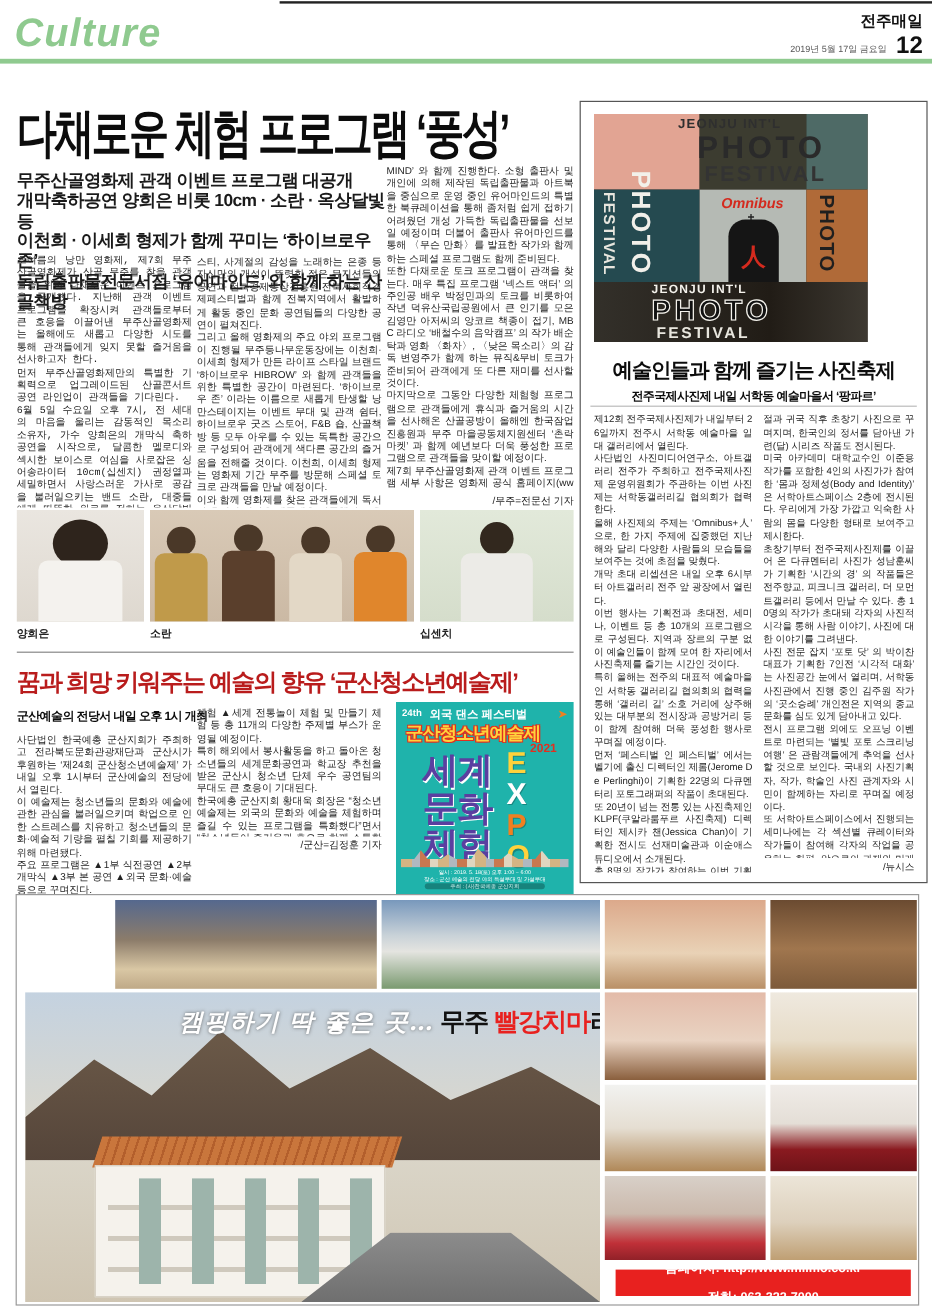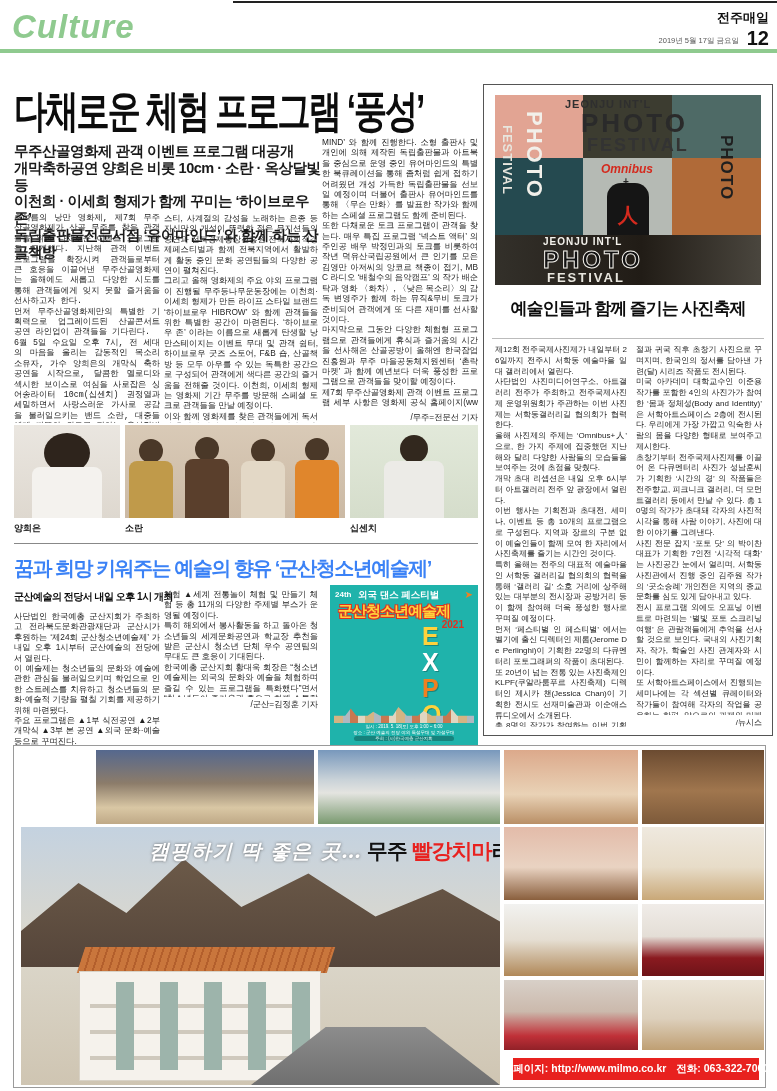--- a/index.html
+++ b/index.html
@@ -12,21 +12,21 @@
   .paper{font-weight:700;font-size:13px;color:#111;}
   .date{font-size:7.5px;color:#555;}
   .pagenum{font-weight:700;font-size:20px;color:#111;text-align:center;}
   .h1{font-weight:700;font-size:44px;letter-spacing:-3px;white-space:nowrap;
       transform:scaleX(0.76);transform-origin:left top;color:#0c0c0c;}
   .deck{font-weight:700;font-size:14.5px;line-height:16.8px;color:#1a1a1a;letter-spacing:-0.5px;white-space:pre-line;}
   .body-txt{font-size:8.3px;line-height:10.4px;text-align:justify;word-break:break-all;
             white-space:pre-line;color:#222;overflow:hidden;}
   .byline{font-size:8.3px;color:#222;text-align:right;}
   .caption{font-size:9px;font-weight:700;text-align:left;color:#222;}
-  .h2{font-weight:700;font-size:20px;letter-spacing:-1.5px;white-space:nowrap;color:#3b82f6;}
+  .h2{font-weight:700;font-size:20px;letter-spacing:-1.5px;white-space:nowrap;color:#b91c1c;}
   .sub{font-weight:700;font-size:10px;letter-spacing:-0.5px;white-space:nowrap;color:#0c0c0c;}
   .h3{font-weight:700;font-size:17px;letter-spacing:-1px;text-align:center;color:#0c0c0c;white-space:nowrap;}
   .box{border:1px solid #555;}
   .adbox{border:1px solid #9a9a9a;background:#fff;}
   .ph{overflow:hidden;}
   .head-sil{background:#4a3828;border-radius:50%;}
   .torso{border-radius:8px 8px 0 0;}
   
   .sc-tents{background:linear-gradient(180deg,#55688e 0%,#8c7c6a 45%,#d9c7a4 78%,#bfa987 100%);}
   .sc-caravan{background:linear-gradient(180deg,#7898bc 0%,#c9d2d8 40%,#e4e4e0 58%,#7a9a70 100%);}
@@ -130,35 +130,38 @@
 특히 해외에서 봉사활동을 하고 돌아온 청소년들의 세계문화공연과 학교장 추천을 받은 군산시 청소년 단체 우수 공연팀의 무대도 큰 호응이 기대된다.
 한국예총 군산지회 황대욱 회장은 “청소년 예술제는 외국의 문화와 예술을 체험하며 즐길 수 있는 프로그램을 특화했다”면서 “청소년들이 즐거움과 흥으로 함께 소통할 수 있는 공간을 제공하고, 꿈과 희망을 키워주는 예술 향유의 장을 만들겠다”고 전했다.</div>
   <div class="abs byline" style="left:164px;top:699px;width:154px;">/군산=김정훈 기자</div>
 
   <div class="abs poster2" style="left:330px;top:585px;width:148px;height:160px;">
     <div class="abs p2-top" style="left:5px;top:5px;font-size:8px;">24th</div>
     <div class="abs p2-top" style="left:28px;top:4px;">외국 댄스 페스티벌</div>
     <div class="abs" style="right:5px;top:4px;color:#f08020;font-size:10px;">➤</div>
     <div class="abs p2-title" style="left:8px;top:17px;text-align:right;">군산청소년예술제</div>
     <div class="abs" style="right:14px;top:34px;color:#e03020;font-weight:900;font-size:10px;">2021</div>
+    <div class="abs p2-big" style="left:22px;top:42px;white-space:pre-line;">세계
+문화
+체험</div>
     <div class="abs p2-expo" style="left:92px;top:38px;">
       <span style="color:#ffd23c;">E</span>
       <span style="color:#ffffff;">X</span>
       <span style="color:#f08020;">P</span>
       <span style="color:#ffd23c;">O</span>
     </div>
     <div class="abs skyline" style="left:4px;top:122px;width:140px;height:16px;"></div>
     <div class="abs p2-foot" style="left:4px;top:139px;width:140px;">일시 : 2019. 5. 18(토) 오후 1:00 ~ 6:00
 장소 : 군산 예술의 전당 야외 특설무대 및 가설무대</div>
     <div class="abs" style="left:24px;top:151px;width:100px;background:#17837d;border-radius:3px;color:#cfeeec;font-size:4.5px;text-align:center;">주최 : (사)한국예총 군산지회</div>
   </div>
 
   <div class="abs box" style="left:483px;top:84px;width:288px;height:650px;">
 
-    <div class="abs ph" style="left:11px;top:10px;width:266px;height:190px;background:#282018;">
+    <div class="abs ph" style="left:11px;top:10px;width:228px;height:190px;background:#282018;text-align:center;">
       <div class="cell" style="left:0;top:0;width:88px;height:63px;background:#e2a493;"></div>
       <div class="cell" style="left:88px;top:0;width:89px;height:63px;background:#3c3c30;"></div>
       <div class="cell" style="left:177px;top:0;width:89px;height:63px;background:#4e6a66;"></div>
       <div class="cell" style="left:0;top:63px;width:88px;height:77px;background:#254a50;"></div>
       <div class="cell" style="left:88px;top:63px;width:89px;height:77px;background:#b5bab4;"></div>
       <div class="cell" style="left:177px;top:63px;width:89px;height:77px;background:#b06a38;"></div>
       <div class="cell" style="left:0;top:140px;width:266px;height:50px;background:linear-gradient(90deg,#33302a,#211c16 55%,#4a463e);"></div>
 
       <div class="ov" style="left:70px;top:4px;color:#2f2f2f;font-size:11px;letter-spacing:1px;">JEONJU INT'L</div>
       <div class="ov" style="left:86px;top:15px;color:#2a2a2a;font-size:26px;letter-spacing:3px;">PHOTO</div>
@@ -170,20 +173,21 @@
       <div class="ov" style="left:48px;top:153px;color:#111;font-size:24px;letter-spacing:3px;-webkit-text-stroke:1px #f4f2ec;">PHOTO</div>
       <div class="ov" style="left:52px;top:176px;color:#e8e6de;font-size:13px;letter-spacing:2px;">FESTIVAL</div>
 
       <div class="ov" style="left:106px;top:68px;color:#d42a1e;font-size:12px;font-style:italic;">Omnibus</div>
       <div class="ov" style="left:128px;top:82px;color:#222;font-size:10px;">+</div>
       <div class="cell" style="left:112px;top:88px;width:42px;height:52px;background:#151515;border-radius:14px 14px 0 0;">
         <div class="ov" style="left:11px;top:22px;color:#d42a1e;font-size:20px;font-weight:900;">人</div>
       </div>
     </div>
     <div class="abs h3" style="left:0;top:212px;width:288px;">예술인들과 함께 즐기는 사진축제</div>
+    <div class="abs sub" style="left:0;top:238px;width:288px;text-align:center;">전주국제사진제 내일 서학동 예술마을서 ‘팡파르’</div>
     <div class="abs" style="left:8px;top:253px;width:272px;height:1px;background:#bbb;"></div>
     <div class="abs body-txt" style="left:11px;top:260px;width:132px;height:382px;font-size:8px;line-height:10.75px;">제12회 전주국제사진제가 내일부터 26일까지 전주시 서학동 예술마을 일대 갤러리에서 열린다.
 사단법인 사진미디어연구소, 아트갤러리 전주가 주최하고 전주국제사진제 운영위원회가 주관하는 이번 사진제는 서학동갤러리길 협의회가 협력한다.
 올해 사진제의 주제는 ‘Omnibus+人’ 으로, 한 가지 주제에 집중했던 지난해와 달리 다양한 사람들의 모습들을 보여주는 것에 초점을 맞췄다.
 개막 초대 리셉션은 내일 오후 6시부터 아트갤러리 전주 앞 광장에서 열린다.
 이번 행사는 기획전과 초대전, 세미나, 이벤트 등 총 10개의 프로그램으로 구성된다. 지역과 장르의 구분 없이 예술인들이 함께 모여 한 자리에서 사진축제를 즐기는 시간인 것이다.
 특히 올해는 전주의 대표적 예술마을인 서학동 갤러리길 협의회의 협력을 통해 ‘갤러리 길’ 소호 거리에 상주해 있는 대부분의 전시장과 공방거리 등이 함께 참여해 더욱 풍성한 행사로 꾸며질 예정이다.
 먼저 ‘페스티벌 인 페스티벌’ 에서는 벨기에 출신 디렉터인 제롬(Jerome De Perlinghi)이 기획한 22명의 다큐멘터리 포토그래퍼의 작품이 초대된다.
 또 20년이 넘는 전통 있는 사진축제인 KLPF(쿠알라룸푸르 사진축제) 디렉터인 제시카 챈(Jessica Chan)이 기획한 전시도 선재미술관과 이순애스튜디오에서 소개된다.
 총 8명의 작가가 참여하는 이번 기획에는 지역의 전통을 지키고 살아가는 사람들에서 주민과 삶의 이야기를 조명한 작품을 전시한다.
@@ -220,19 +224,19 @@
       </div>
     </div>
 
     <div class="abs ph sc-bed" style="left:490px;top:81px;width:134px;height:73px;"></div>
     <div class="abs ph sc-room" style="left:628px;top:81px;width:122px;height:73px;"></div>
     <div class="abs ph sc-dining" style="left:490px;top:158px;width:134px;height:72px;"></div>
     <div class="abs ph sc-redhall" style="left:628px;top:158px;width:122px;height:72px;"></div>
     <div class="abs ph sc-butcher" style="left:490px;top:234px;width:134px;height:70px;"></div>
     <div class="abs ph sc-hall" style="left:628px;top:234px;width:122px;height:70px;"></div>
 
-    <div class="abs redbar" style="left:499px;top:312px;width:246px;height:22px;">
+    <div class="abs redbar" style="left:499px;top:312px;width:246px;height:22px;flex-direction:column;">
       <span>홈페이지: http://www.milmo.co.kr</span>
       <span>전화: 063-322-7000</span>
     </div>
   </div>
 
 </div>
 
 </body></html>

